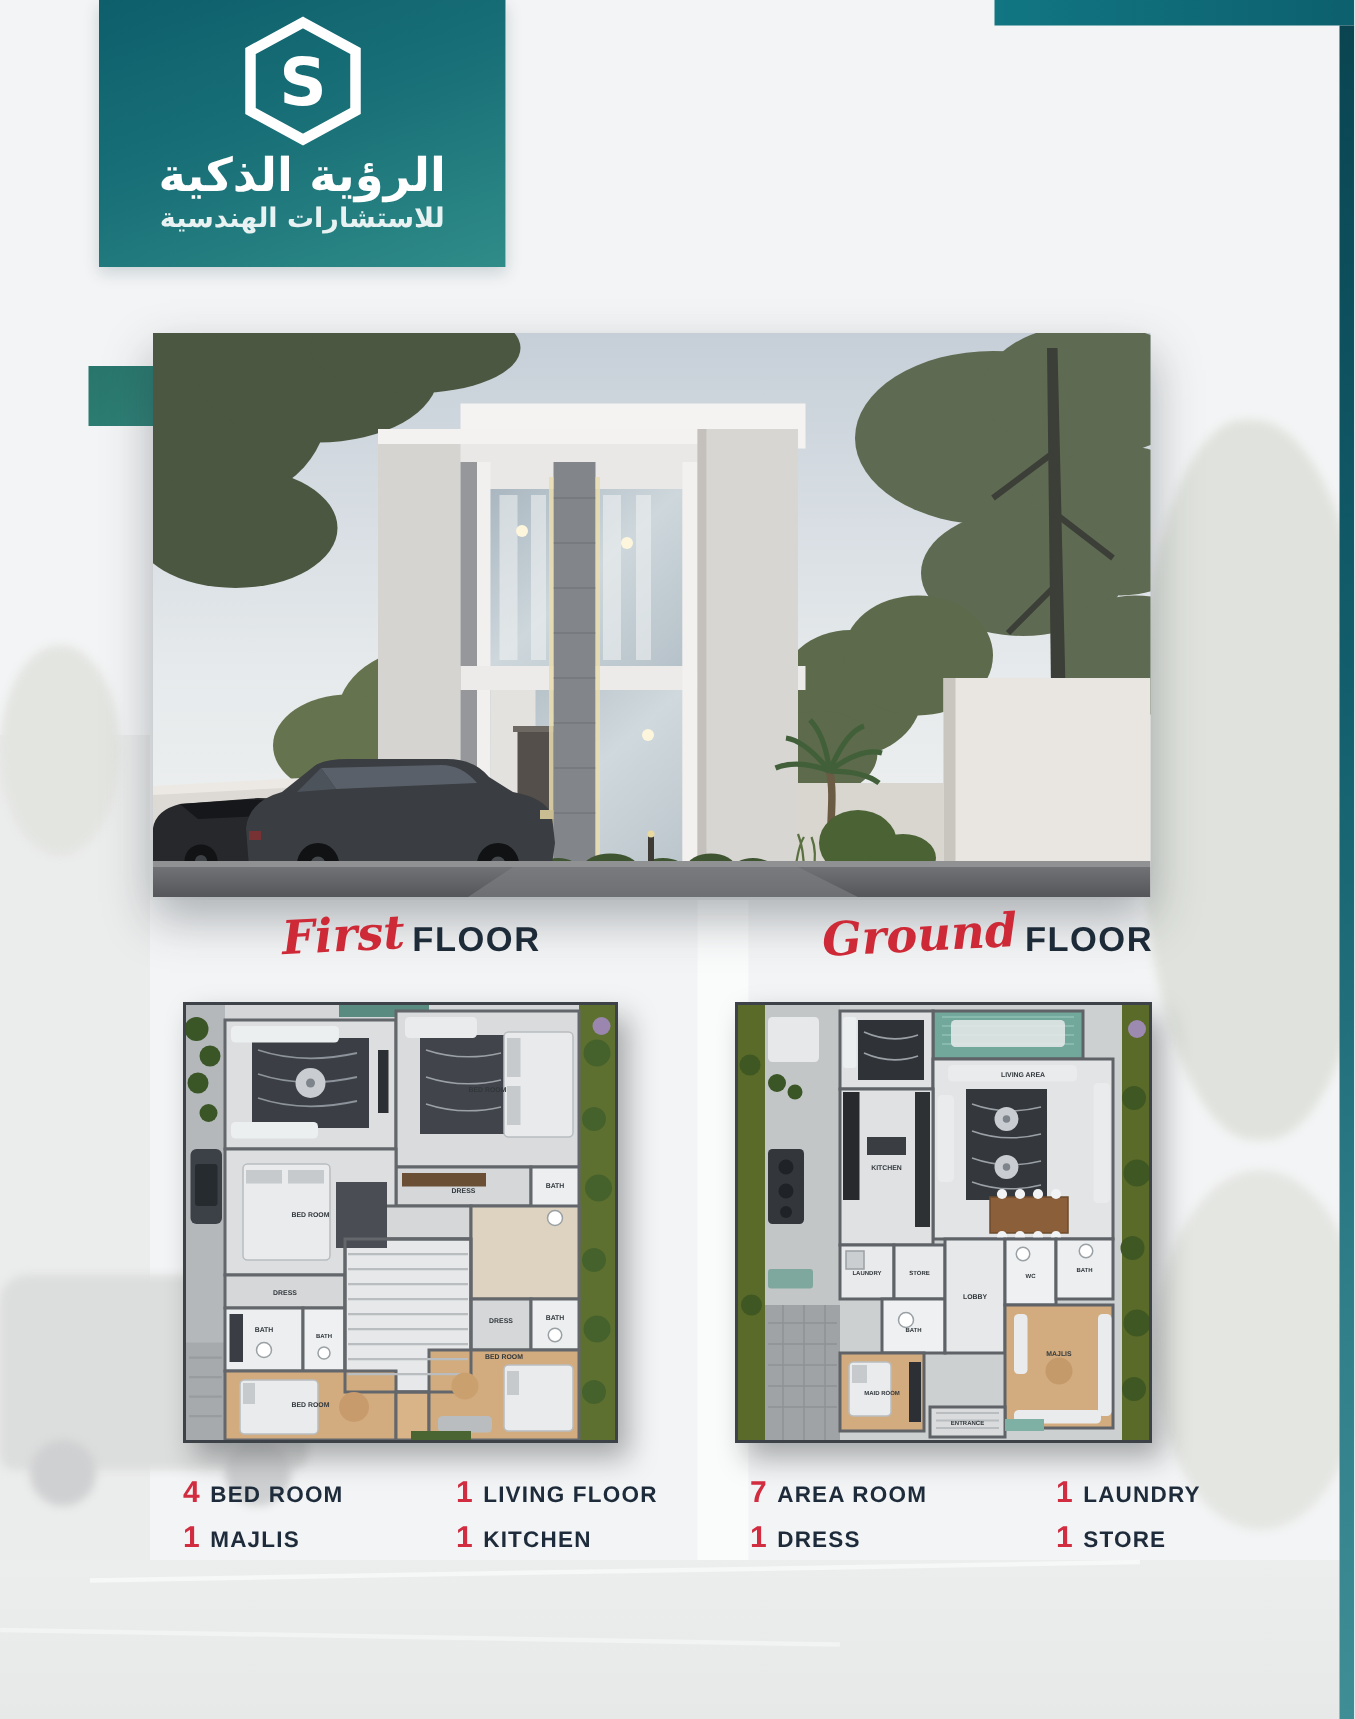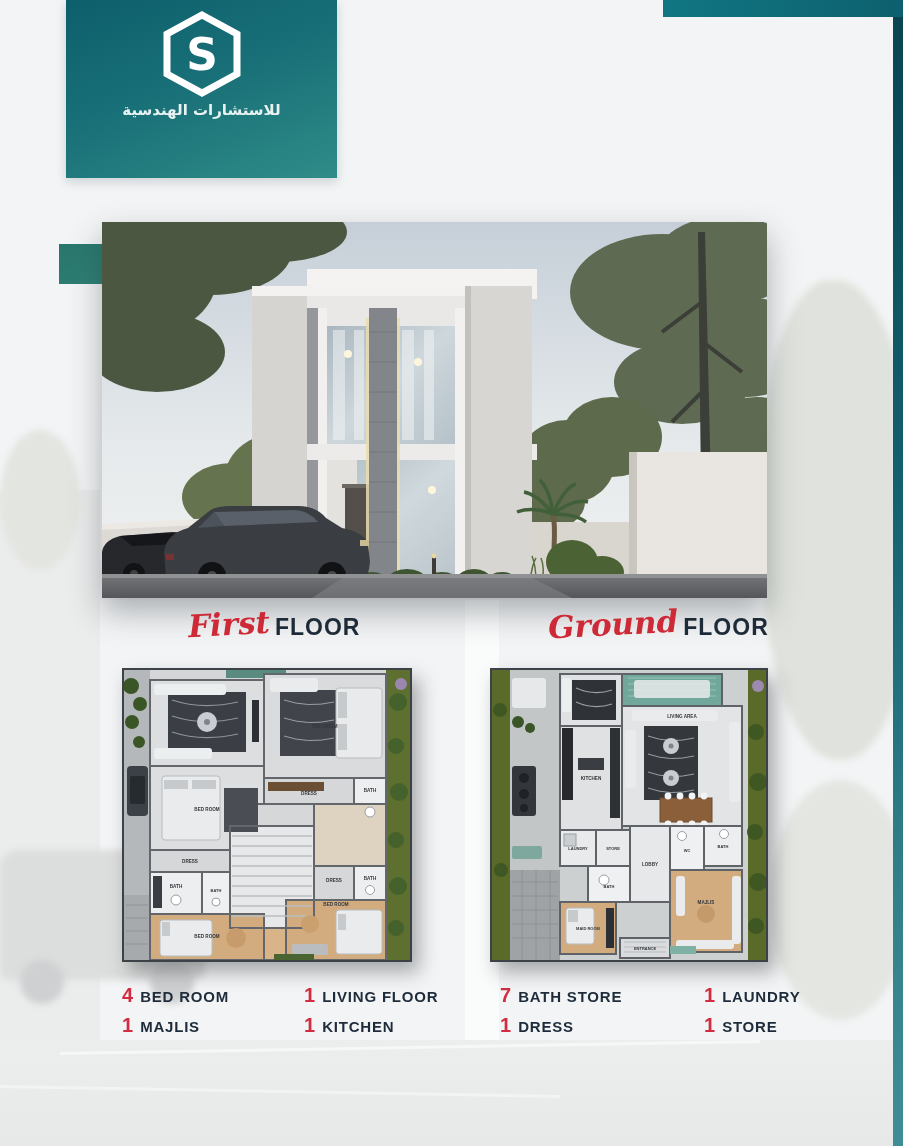--- a/index.html
+++ b/index.html
@@ -9,21 +9,21 @@
   .wm{position:absolute;pointer-events:none;}
   .wm-blur{filter:blur(3px);}
   
   .logo-badge{position:absolute;left:66px;top:0;width:271px;height:178px;
       background:linear-gradient(160deg,#0d5f6b 0%,#186f77 45%,#2f8c88 100%);
       display:flex;flex-direction:column;align-items:center;justify-content:flex-start;
       box-shadow:0 4px 10px rgba(20,60,70,.18);}
   .logo-mark{margin-top:10px;}
   .logo-ar1{color:#ffffff;font-weight:bold;font-size:31px;line-height:34px;direction:rtl;
       font-family:"DejaVu Sans",sans-serif;margin-top:2px;}
-  .logo-ar2{color:#e8f2f2;font-weight:bold;font-size:15px;line-height:18px;direction:rtl;
+  .logo-ar2{color:#e8f2f2;font-weight:bold;font-size:18px;line-height:18px;direction:rtl;
       font-family:"DejaVu Sans",sans-serif;margin-top:3px;}
   
   .top-bar{position:absolute;left:663px;top:0;width:240px;height:17px;
       background:linear-gradient(90deg,#117682,#0d606e);}
   .right-strip{position:absolute;right:0;top:17px;width:10px;height:1129px;
       background:linear-gradient(180deg,#0a4451 0%,#135f6d 40%,#2f7e88 75%,#3f8e96 100%);}
   .teal-square{position:absolute;left:59px;top:244px;width:45px;height:40px;
       background:linear-gradient(145deg,#28756b,#2f8177);}
   
   .villa-photo{position:absolute;left:102px;top:222px;width:665px;height:376px;
@@ -67,20 +67,21 @@
     <div class="wm wm-blur" style="left:20px;top:960px;width:44px;height:44px;background:#cfd0d1;border-radius:50%;"></div>
     <div class="wm wm-blur" style="left:150px;top:960px;width:44px;height:44px;background:#cfd0d1;border-radius:50%;"></div>
     <div class="wm" style="left:100px;top:560px;width:660px;height:40px;background:#eceeee;opacity:.7;"></div>
   </div>
 
   <div class="logo-badge">
     <svg class="logo-mark" width="86" height="88" viewBox="0 0 86 88">
       <path d="M43 5 L78 24 L78 64 L43 83 L8 64 L8 24 Z" fill="none" stroke="#ffffff" stroke-width="7" stroke-linejoin="miter"></path>
       <text x="43" y="60" text-anchor="middle" font-family="DejaVu Sans" font-weight="bold" font-size="44" fill="#ffffff">S</text>
     </svg>
+    <div class="logo-ar1">الرؤية الذكية</div>
     <div class="logo-ar2">للاستشارات الهندسية</div>
   </div>
 
   <div class="top-bar"></div>
   <div class="right-strip"></div>
   <div class="teal-square"></div>
 
   <div class="villa-photo">
     <svg width="665" height="376" viewBox="0 0 665 376">
       <defs>
@@ -453,21 +454,21 @@
   <div class="feature" style="left:304px;top:984px;">
     <span class="num">1</span>
     <span class="lbl">LIVING FLOOR</span>
   </div>
   <div class="feature" style="left:304px;top:1014px;">
     <span class="num">1</span>
     <span class="lbl">KITCHEN</span>
   </div>
   <div class="feature" style="left:500px;top:984px;">
     <span class="num">7</span>
-    <span class="lbl">BATH STORE</span>
+    <span class="lbl">AREA ROOM</span>
   </div>
   <div class="feature" style="left:500px;top:1014px;">
     <span class="num">1</span>
     <span class="lbl">DRESS</span>
   </div>
   <div class="feature" style="left:704px;top:984px;">
     <span class="num">1</span>
     <span class="lbl">LAUNDRY</span>
   </div>
   <div class="feature" style="left:704px;top:1014px;">

